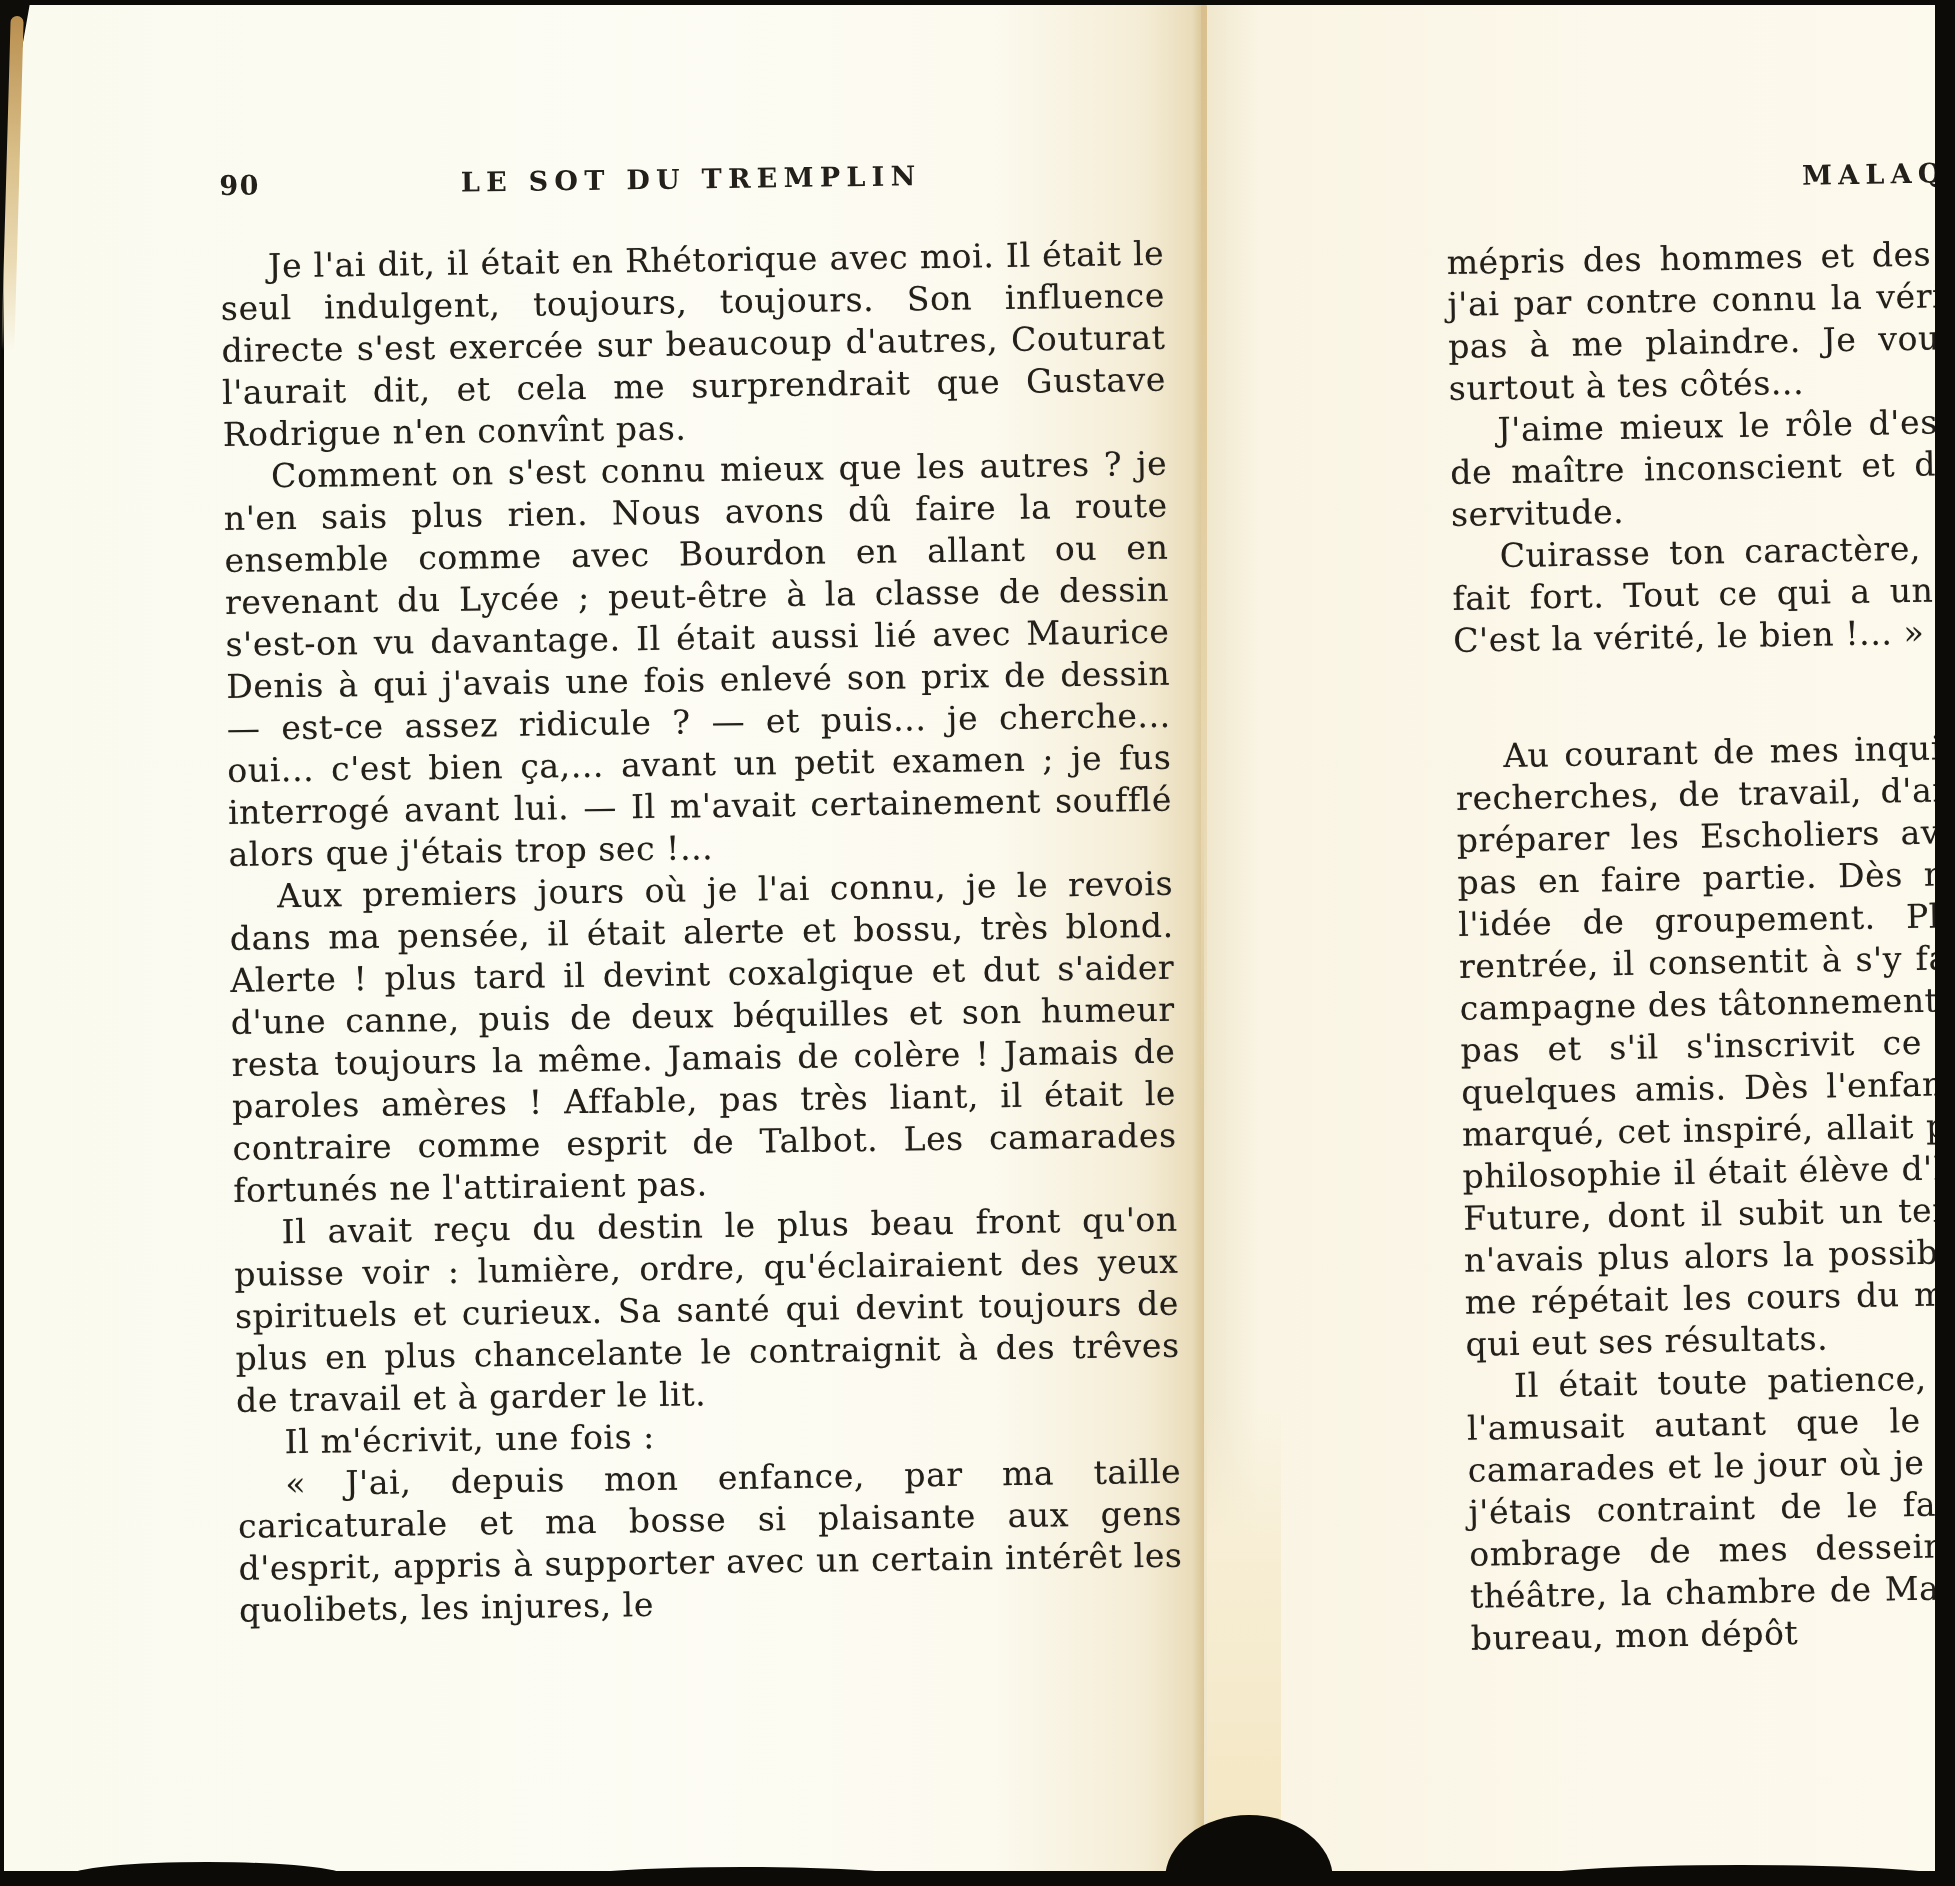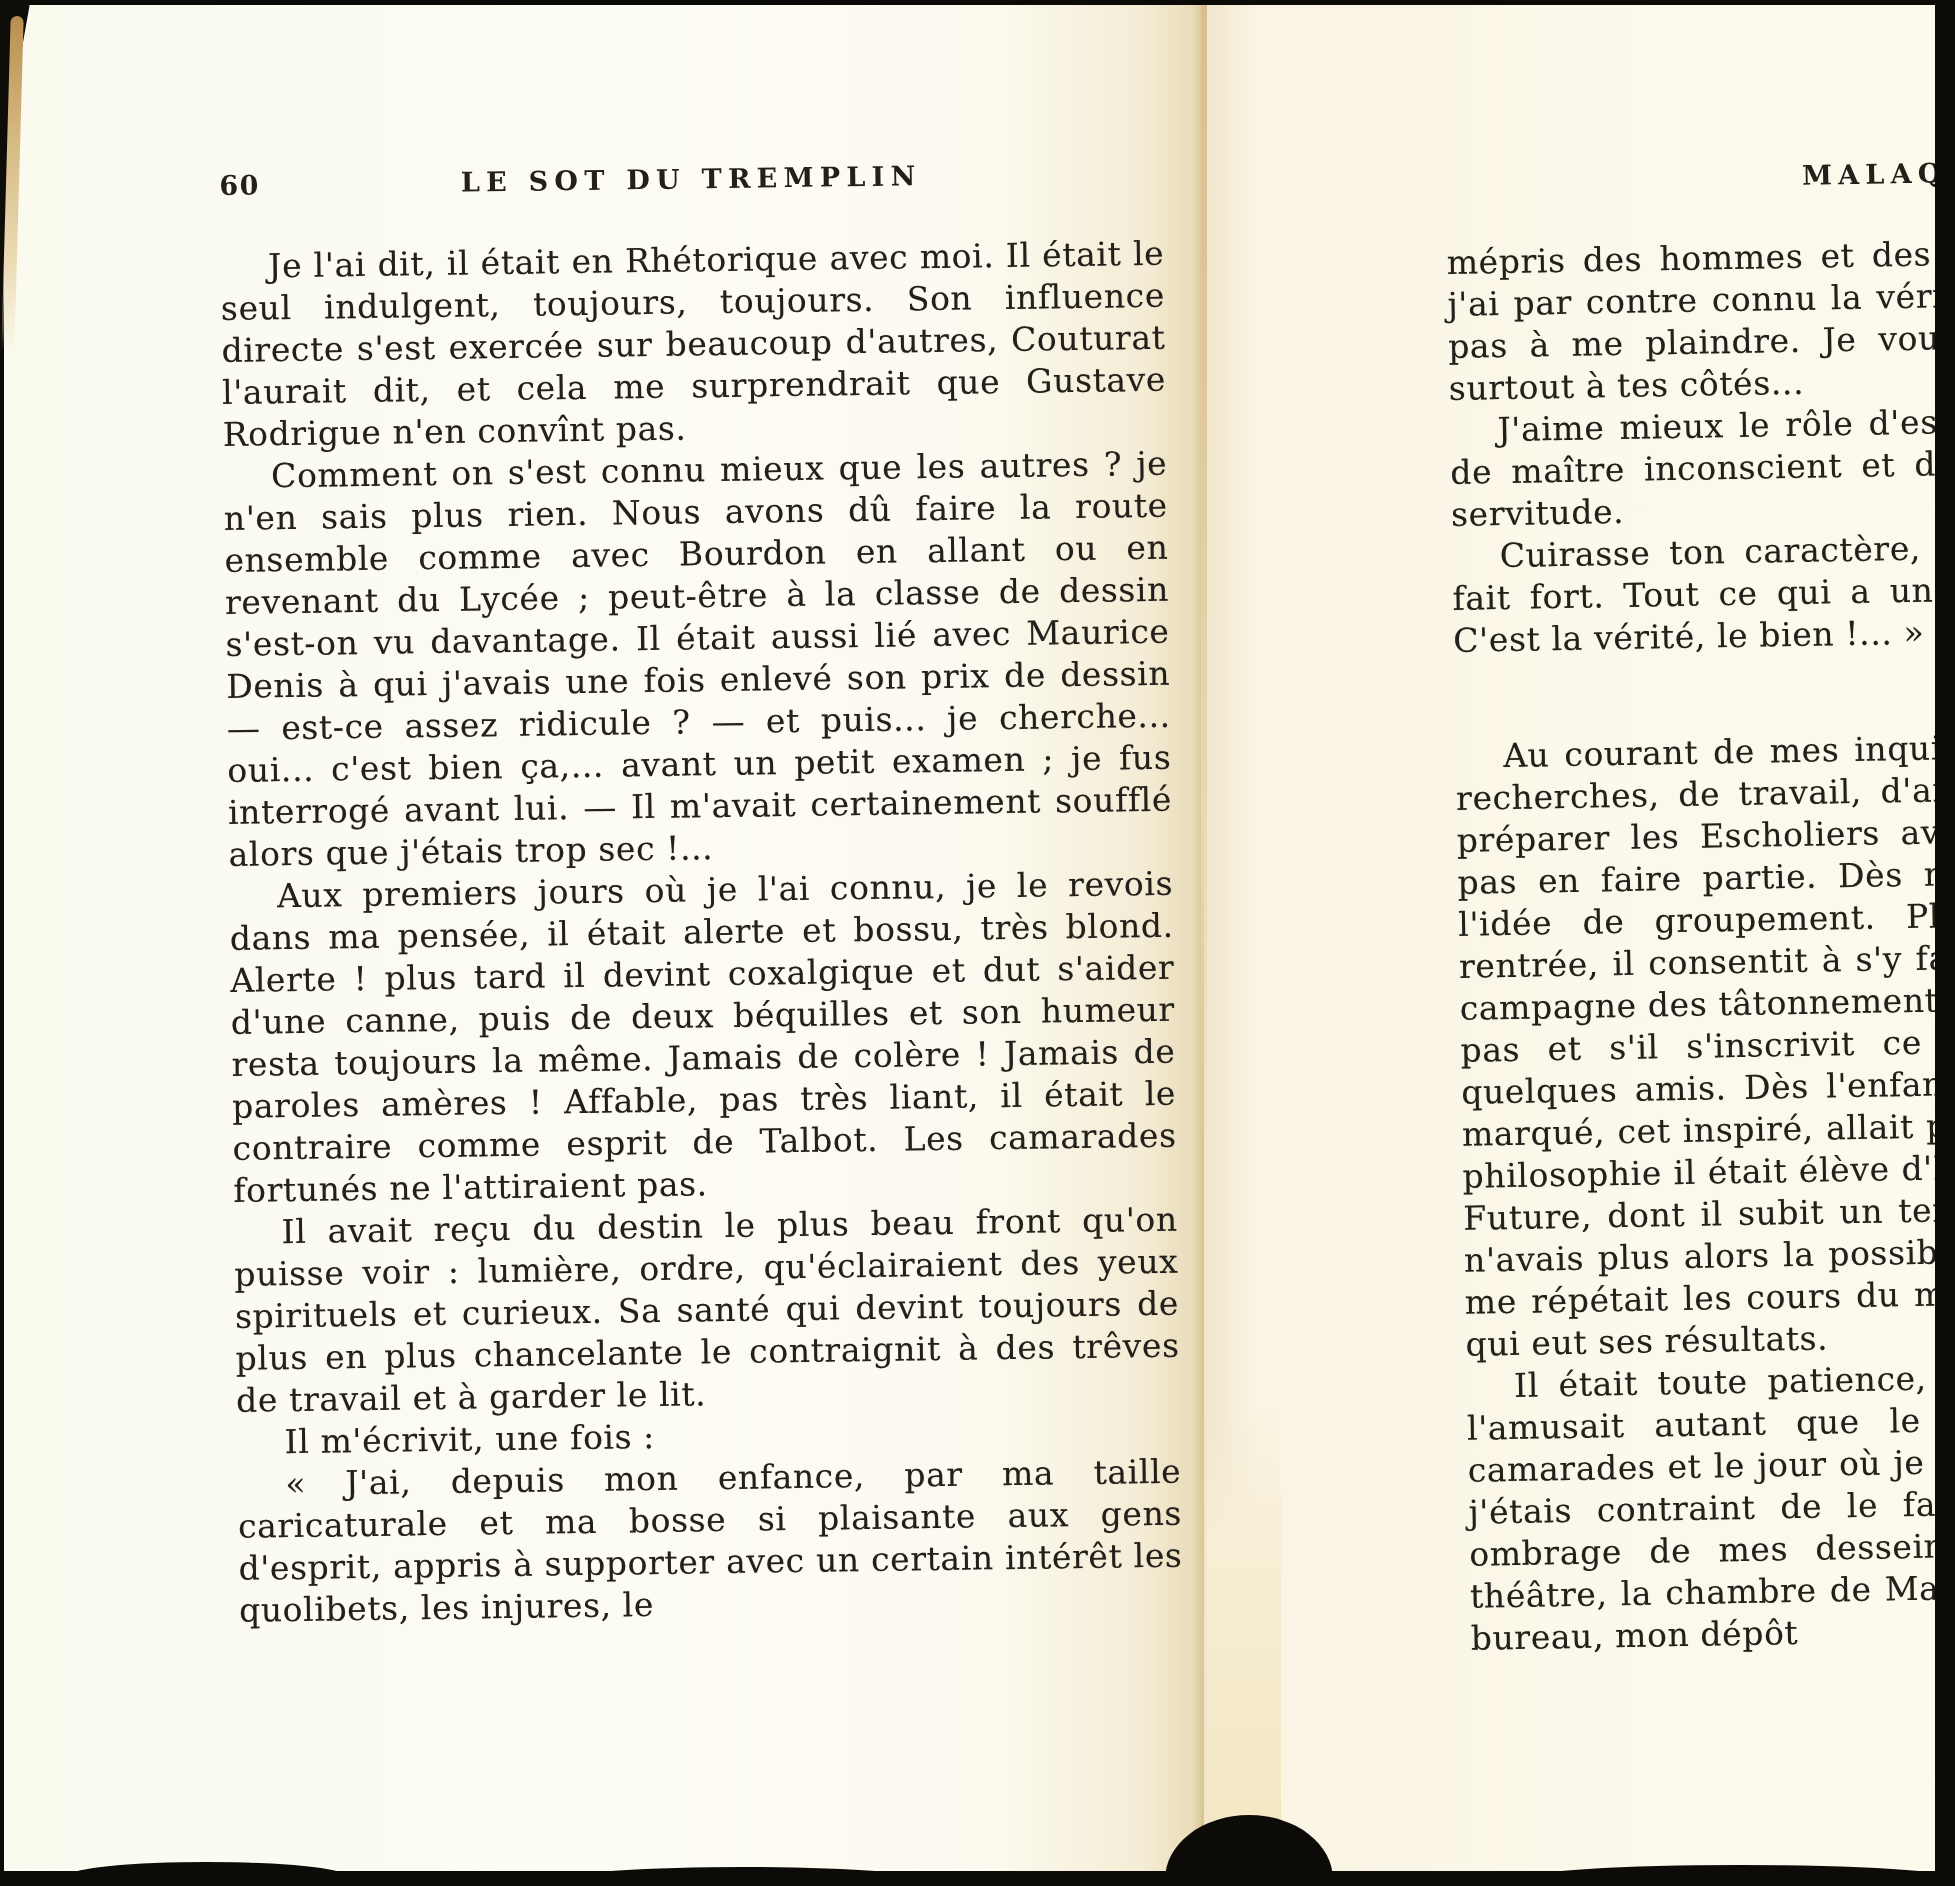--- a/index.html
+++ b/index.html
@@ -99,21 +99,21 @@
 
 <div class="scan">
 
   <div class="page left"></div>
   <div class="page right"></div>
   <div class="fore-edge-line"></div>
   <div class="gutter-bottom-glow"></div>
 
   <div class="text-col left">
     <div class="header">
-      <span class="pagenum pn-left">60</span>
+      <span class="pagenum pn-left">90</span>
       <span class="running">LE SOT DU TREMPLIN</span>
     </div>
     <div class="page-body">
         <p class="para">Je l'ai dit, il était en Rhétorique avec moi. Il était le seul indulgent, toujours, toujours. Son influence directe s'est exercée sur beaucoup d'autres, Couturat l'aurait dit, et cela me surprendrait que Gustave Rodrigue n'en convînt pas.</p>
         <p class="para">Comment on s'est connu mieux que les autres ? je n'en sais plus rien. Nous avons dû faire la route ensemble comme avec Bourdon en allant ou en revenant du Lycée ; peut-être à la classe de dessin s'est-on vu davantage. Il était aussi lié avec Maurice Denis à qui j'avais une fois enlevé son prix de dessin — est-ce assez ridicule ? — et puis... je cherche... oui... c'est bien ça,... avant un petit examen ; je fus interrogé avant lui. — Il m'avait certainement soufflé alors que j'étais trop sec !...</p>
         <p class="para">Aux premiers jours où je l'ai connu, je le revois dans ma pensée, il était alerte et bossu, très blond. Alerte ! plus tard il devint coxalgique et dut s'aider d'une canne, puis de deux béquilles et son humeur resta toujours la même. Jamais de colère ! Jamais de paroles amères ! Affable, pas très liant, il était le contraire comme esprit de Talbot. Les camarades fortunés ne l'attiraient pas.</p>
         <p class="para">Il avait reçu du destin le plus beau front qu'on puisse voir : lumière, ordre, qu'éclairaient des yeux spirituels et curieux. Sa santé qui devint toujours de plus en plus chancelante le contraignit à des trêves de travail et à garder le lit.</p>
         <p class="para">Il m'écrivit, une fois :</p>
         <p class="para">« J'ai, depuis mon enfance, par ma taille caricaturale et ma bosse si plaisante aux gens d'esprit, appris à supporter avec un certain intérêt les quolibets, les injures, le</p>
       </div>

